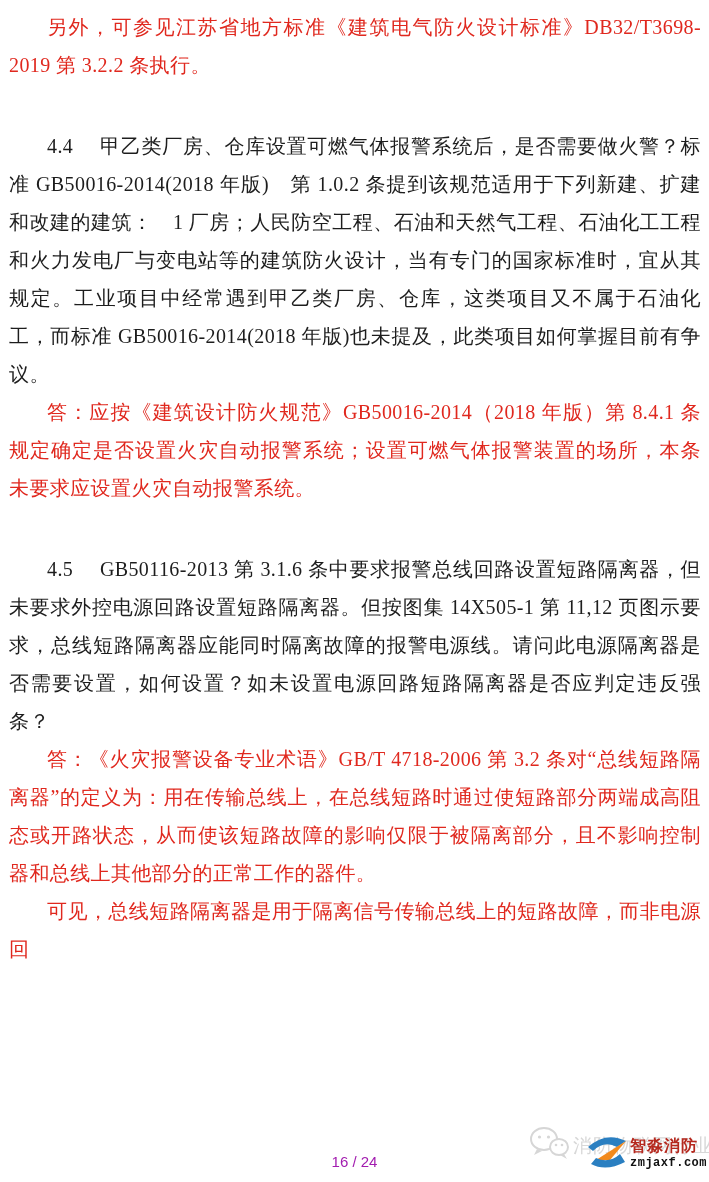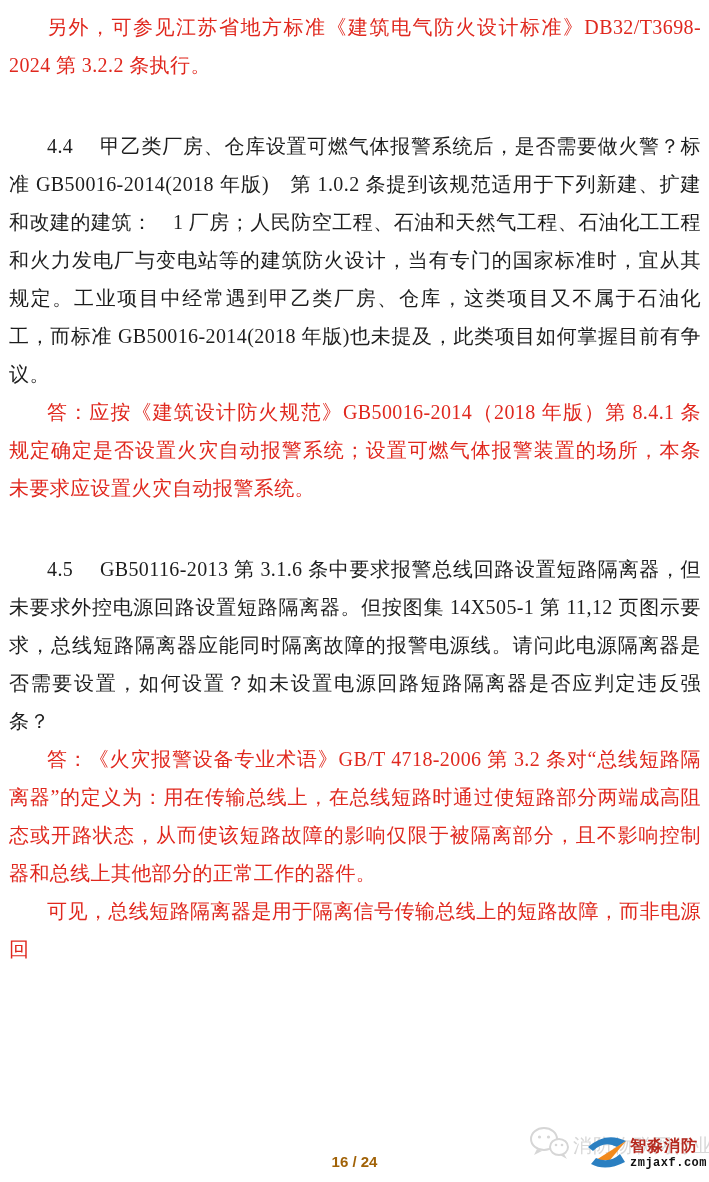--- a/index.html
+++ b/index.html
@@ -31,23 +31,23 @@
   .black { color: var(--text-black, #1d1d1d); }
   .gap-before { margin-top: 43px !important; }
 
   .page-num {
     position: absolute;
     bottom: 12px;
     left: 0;
     width: 100%;
     text-align: center;
     font-family: "Liberation Sans", sans-serif;
-    font-weight: bold;
+    font-weight: normal;
     font-size: 15px;
-    color: #a16207;
+    color: #a21caf;
   }
 
   .watermark {
     position: absolute;
     right: 2px;
     bottom: 8px;
     width: 178px;
     height: 52px;
   }
   .wm-gray {
@@ -89,21 +89,21 @@
     font-weight: bold;
     font-size: 12px;
     letter-spacing: 0.5px;
     line-height: 14px;
   }
 </style>
 </head>
 <body>
 
 <div class="doc">
-  <p class="red">另外，可参见江苏省地方标准《建筑电气防火设计标准》DB32/T3698-2024 第 3.2.2 条执行。</p>
+  <p class="red">另外，可参见江苏省地方标准《建筑电气防火设计标准》DB32/T3698-2019 第 3.2.2 条执行。</p>
   <p class="black gap-before">4.4　 甲乙类厂房、仓库设置可燃气体报警系统后，是否需要做火警？标准 GB50016-2014(2018 年版)　第 1.0.2 条提到该规范适用于下列新建、扩建和改建的建筑：　1 厂房；人民防空工程、石油和天然气工程、石油化工工程和火力发电厂与变电站等的建筑防火设计，当有专门的国家标准时，宜从其规定。工业项目中经常遇到甲乙类厂房、仓库，这类项目又不属于石油化工，而标准 GB50016-2014(2018 年版)也未提及，此类项目如何掌握目前有争议。</p>
   <p class="red">答：应按《建筑设计防火规范》GB50016-2014（2018 年版）第 8.4.1 条规定确定是否设置火灾自动报警系统；设置可燃气体报警装置的场所，本条未要求应设置火灾自动报警系统。</p>
   <p class="black gap-before">4.5　 GB50116-2013 第 3.1.6 条中要求报警总线回路设置短路隔离器，但未要求外控电源回路设置短路隔离器。但按图集 14X505-1 第 11,12 页图示要求，总线短路隔离器应能同时隔离故障的报警电源线。请问此电源隔离器是否需要设置，如何设置？如未设置电源回路短路隔离器是否应判定违反强条？</p>
   <p class="red">答：《火灾报警设备专业术语》GB/T 4718-2006 第 3.2 条对“总线短路隔离器”的定义为：用在传输总线上，在总线短路时通过使短路部分两端成高阻态或开路状态，从而使该短路故障的影响仅限于被隔离部分，且不影响控制器和总线上其他部分的正常工作的器件。</p>
   <p class="red">可见，总线短路隔离器是用于隔离信号传输总线上的短路故障，而非电源回</p>
 </div>
 
 <div class="page-num">16 / 24</div>
 
 <div class="watermark">

